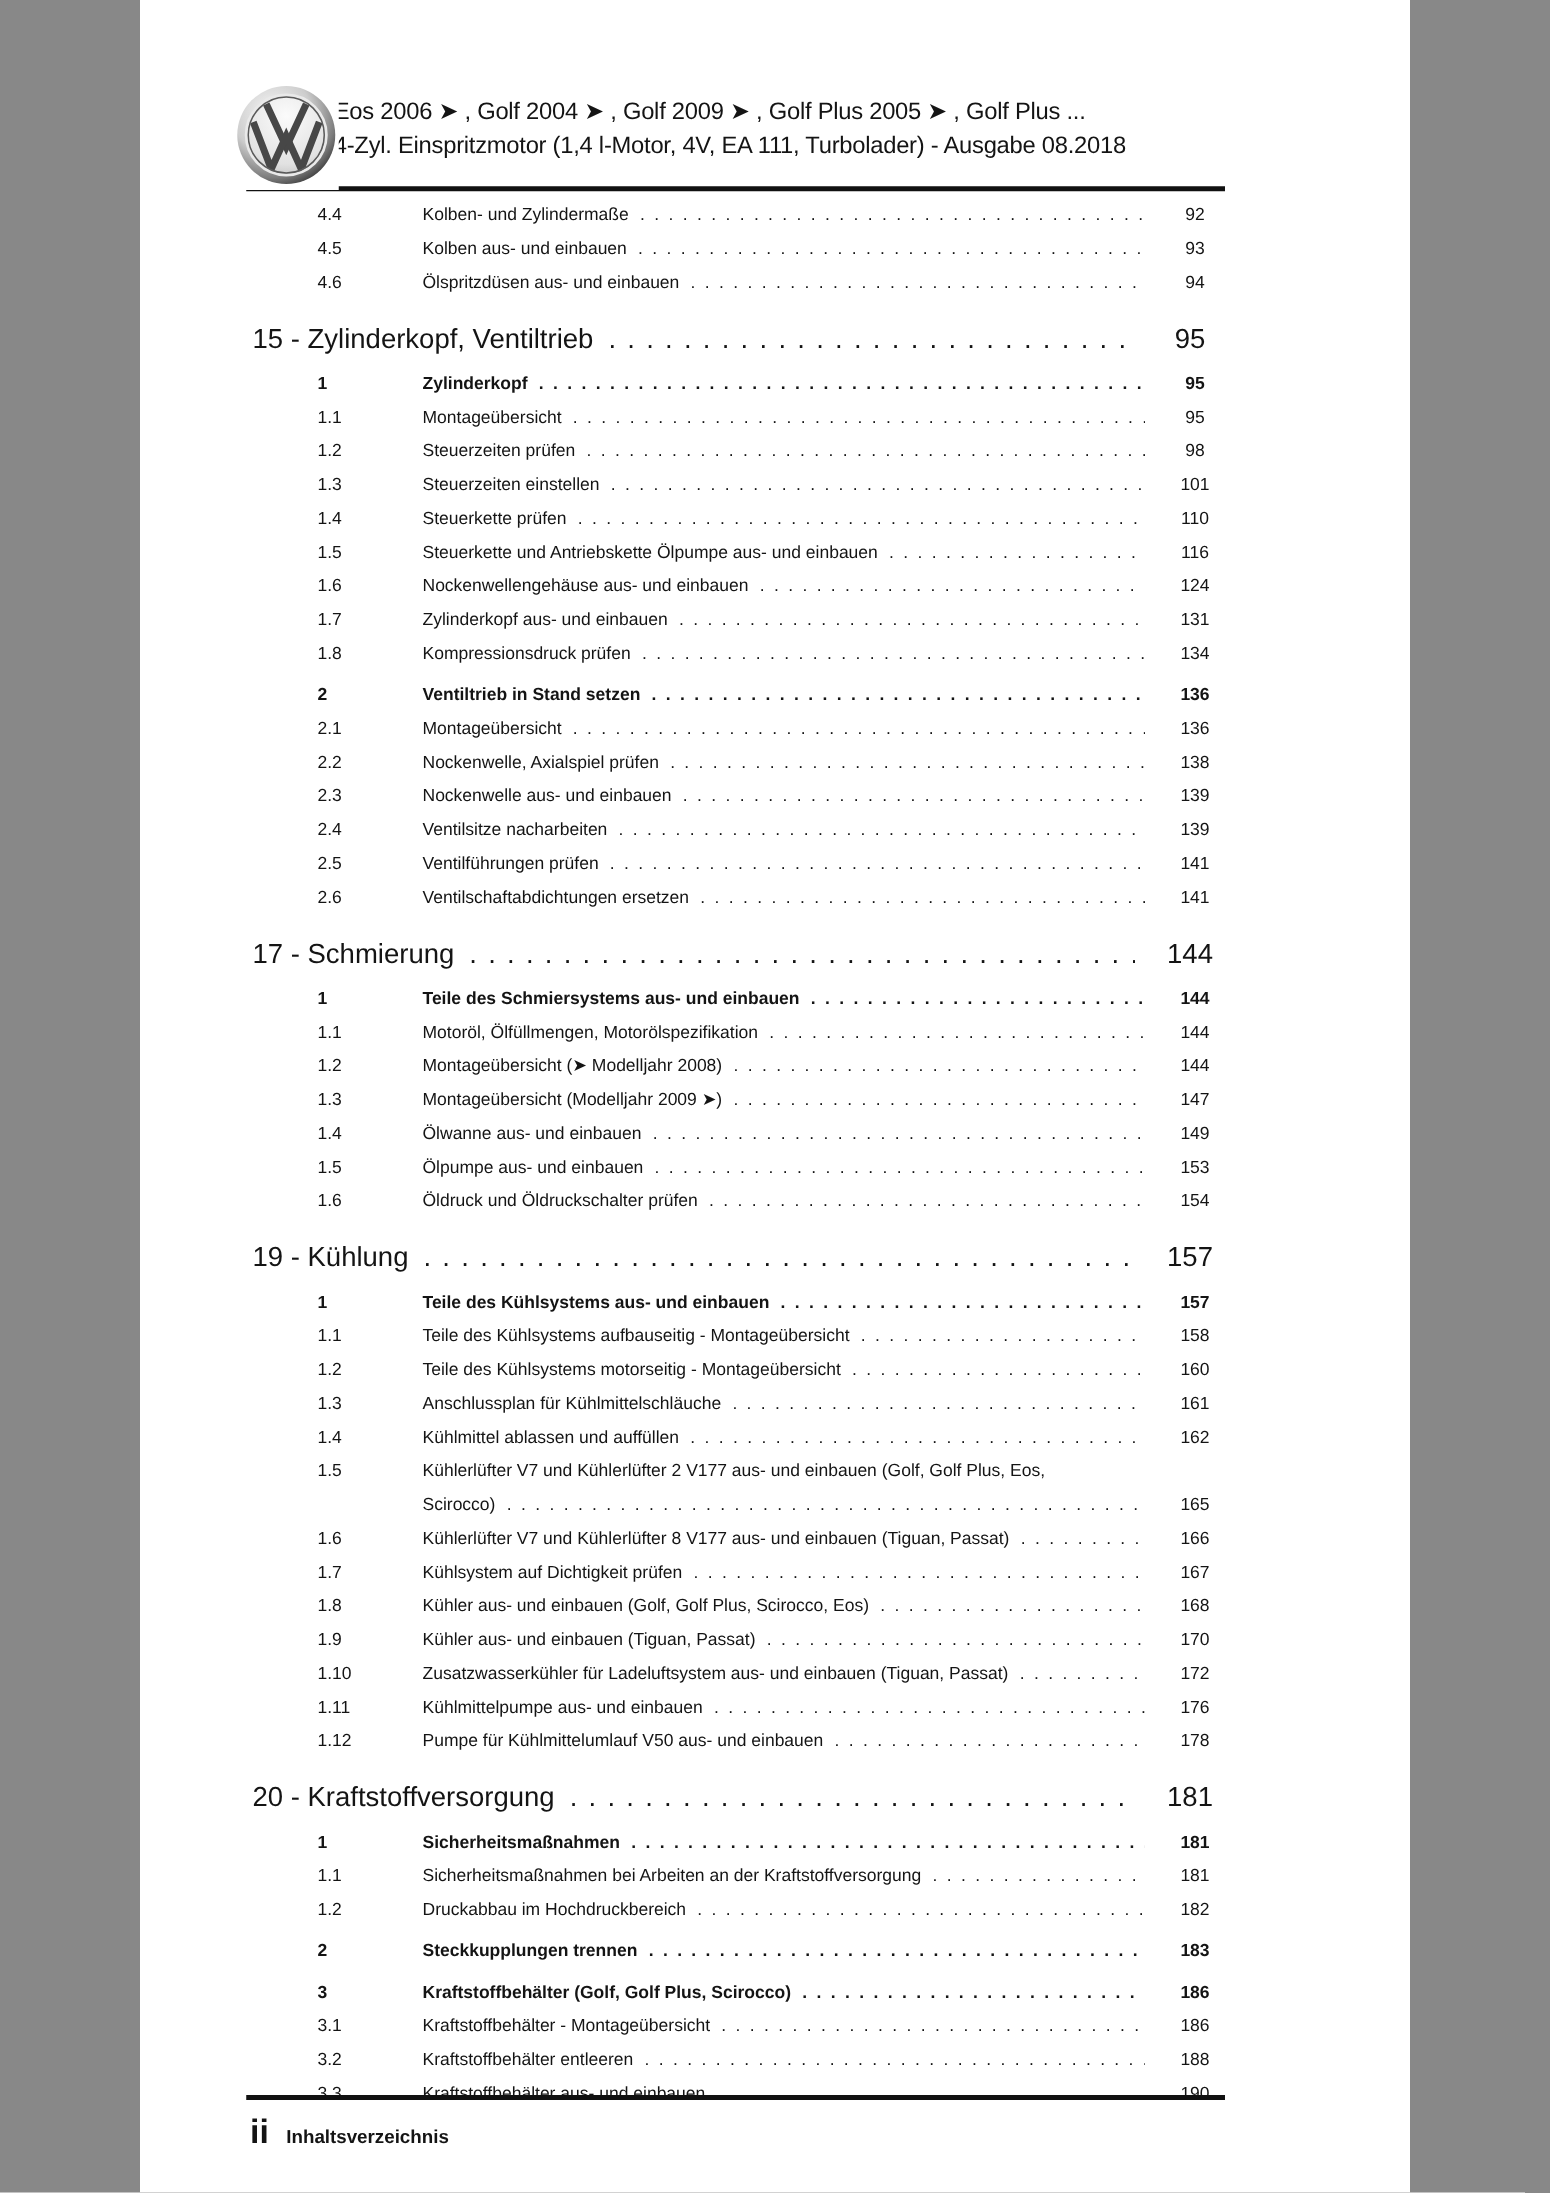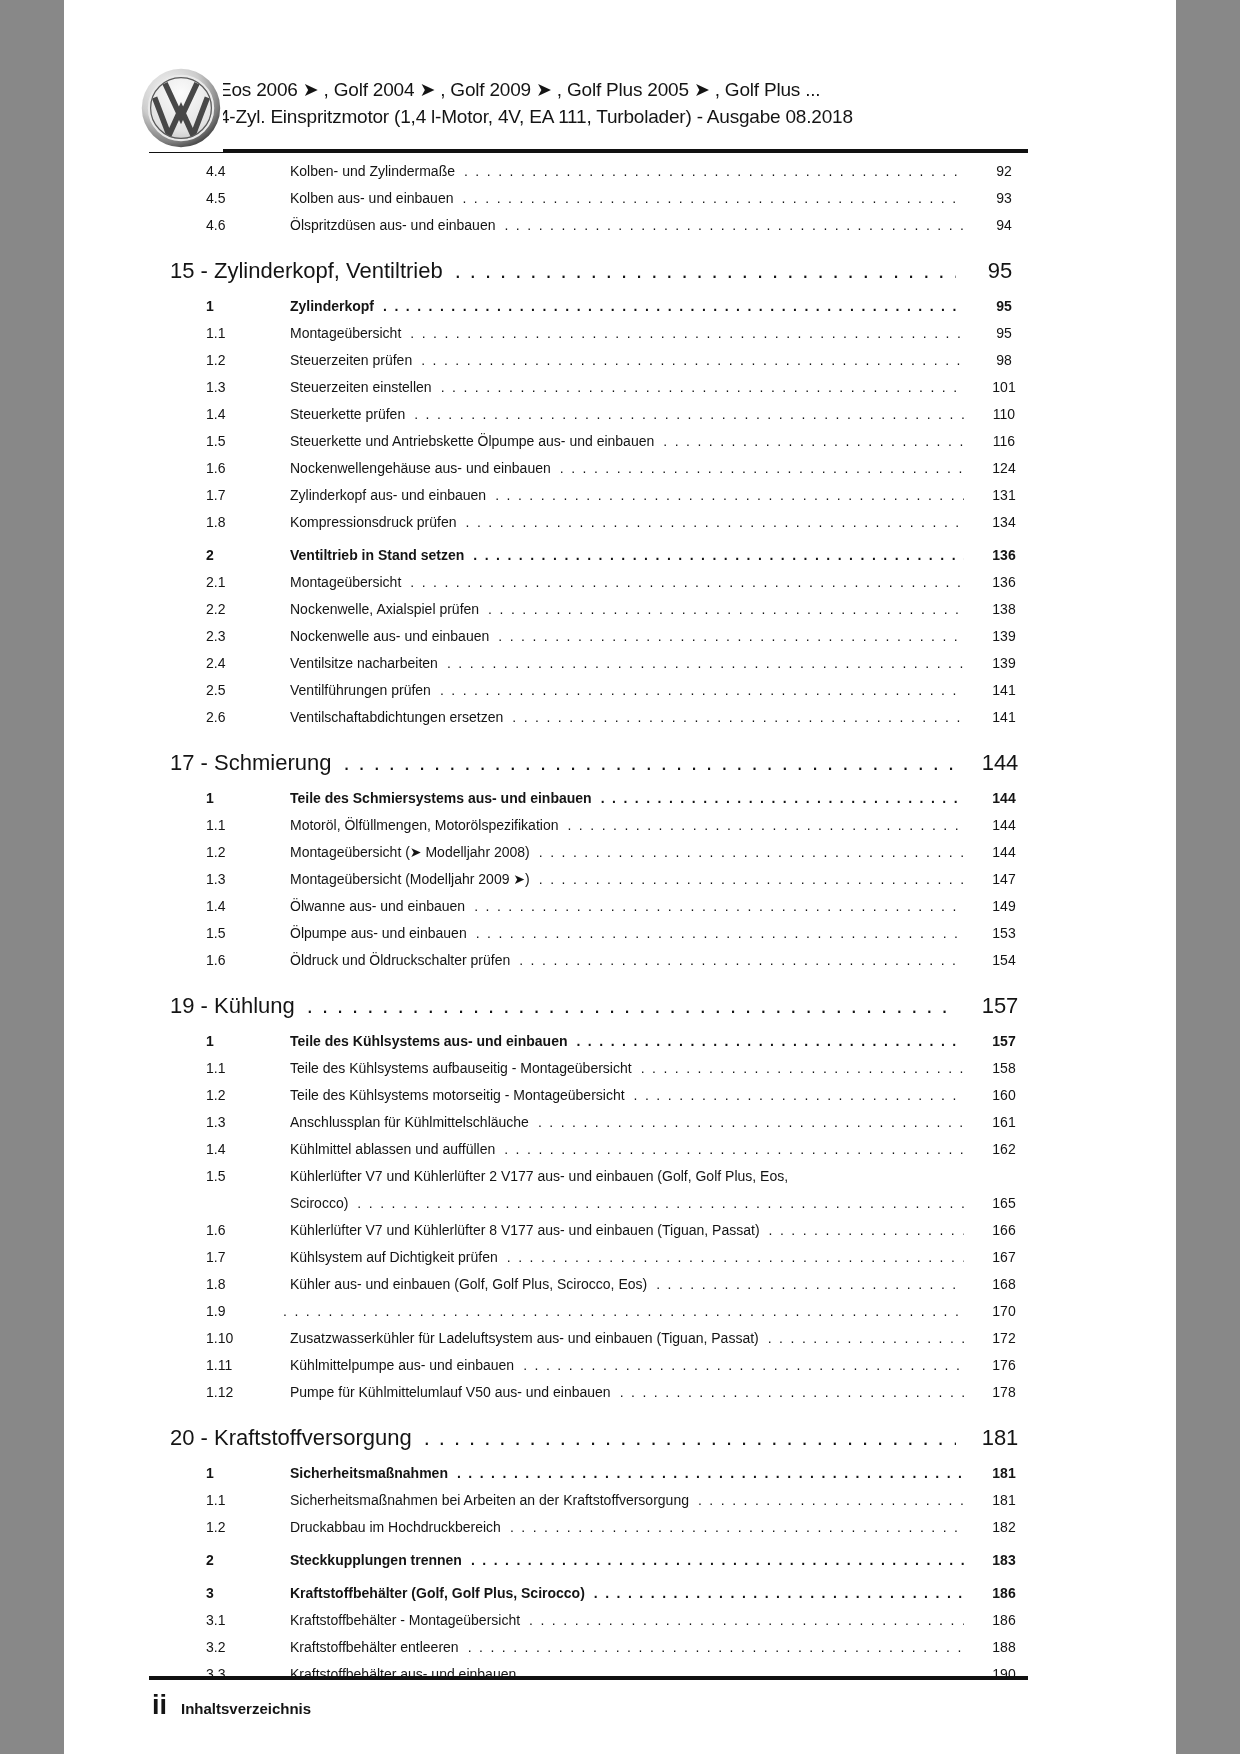--- a/index.html
+++ b/index.html
@@ -1,19 +1,19 @@
 <!DOCTYPE html>
 <html><head>
 <meta charset="utf-8">
 <style>
   * { margin: 0; padding: 0; box-sizing: border-box; }
   body { background: #888; }
   .page {
     position: relative;
-    width: 1112px;
+    width: 1016px;
     height: 1754px;
     margin: 0 auto;
     background: #ffffff;
     font-family: "Liberation Sans", sans-serif;
     color: #141414;
     overflow: hidden;
   }
 
   
   .header { position: absolute; top: 62px; left: 75px; right: 148px; }
@@ -30,21 +30,21 @@
   }
 
   
   .toc { position: absolute; top: 158px; left: 85px; right: 148px; }
 
   .chapter-row {
     display: flex; align-items: baseline;
     font-size: 22px; line-height: 33px;
     margin: 15px 0 6px 5px;
   }
-  .chapter-row .ch-title { white-space: nowrap; margin-left: 16px; }
+  .chapter-row .ch-title { white-space: nowrap; }
   .chapter-row .page-num { font-size: 22px; width: 56px; }
 
   .entry-row {
     display: flex; align-items: baseline;
     font-size: 14px; line-height: 27px;
     padding-left: 57px;
   }
   .entry-row.bold { font-weight: 700; margin-top: 6px; }
   .entry-row .num { flex: 0 0 68px; }
   .entry-row .title { white-space: nowrap; margin-left: 16px; }
@@ -377,20 +377,21 @@
 
   <div class="entry-row">
     <span class="num">1.8</span>
     <span class="title">Kühler aus- und einbauen (Golf, Golf Plus, Scirocco, Eos)</span>
     <span class="leader"></span>
     <span class="page-num">168</span>
   </div>
 
   <div class="entry-row">
     <span class="num">1.9</span>
+    <span class="title">Kühler aus- und einbauen (Tiguan, Passat)</span>
     <span class="leader"></span>
     <span class="page-num">170</span>
   </div>
 
   <div class="entry-row">
     <span class="num">1.10</span>
     <span class="title">Zusatzwasserkühler für Ladeluftsystem aus- und einbauen (Tiguan, Passat)</span>
     <span class="leader"></span>
     <span class="page-num">172</span>
   </div>

